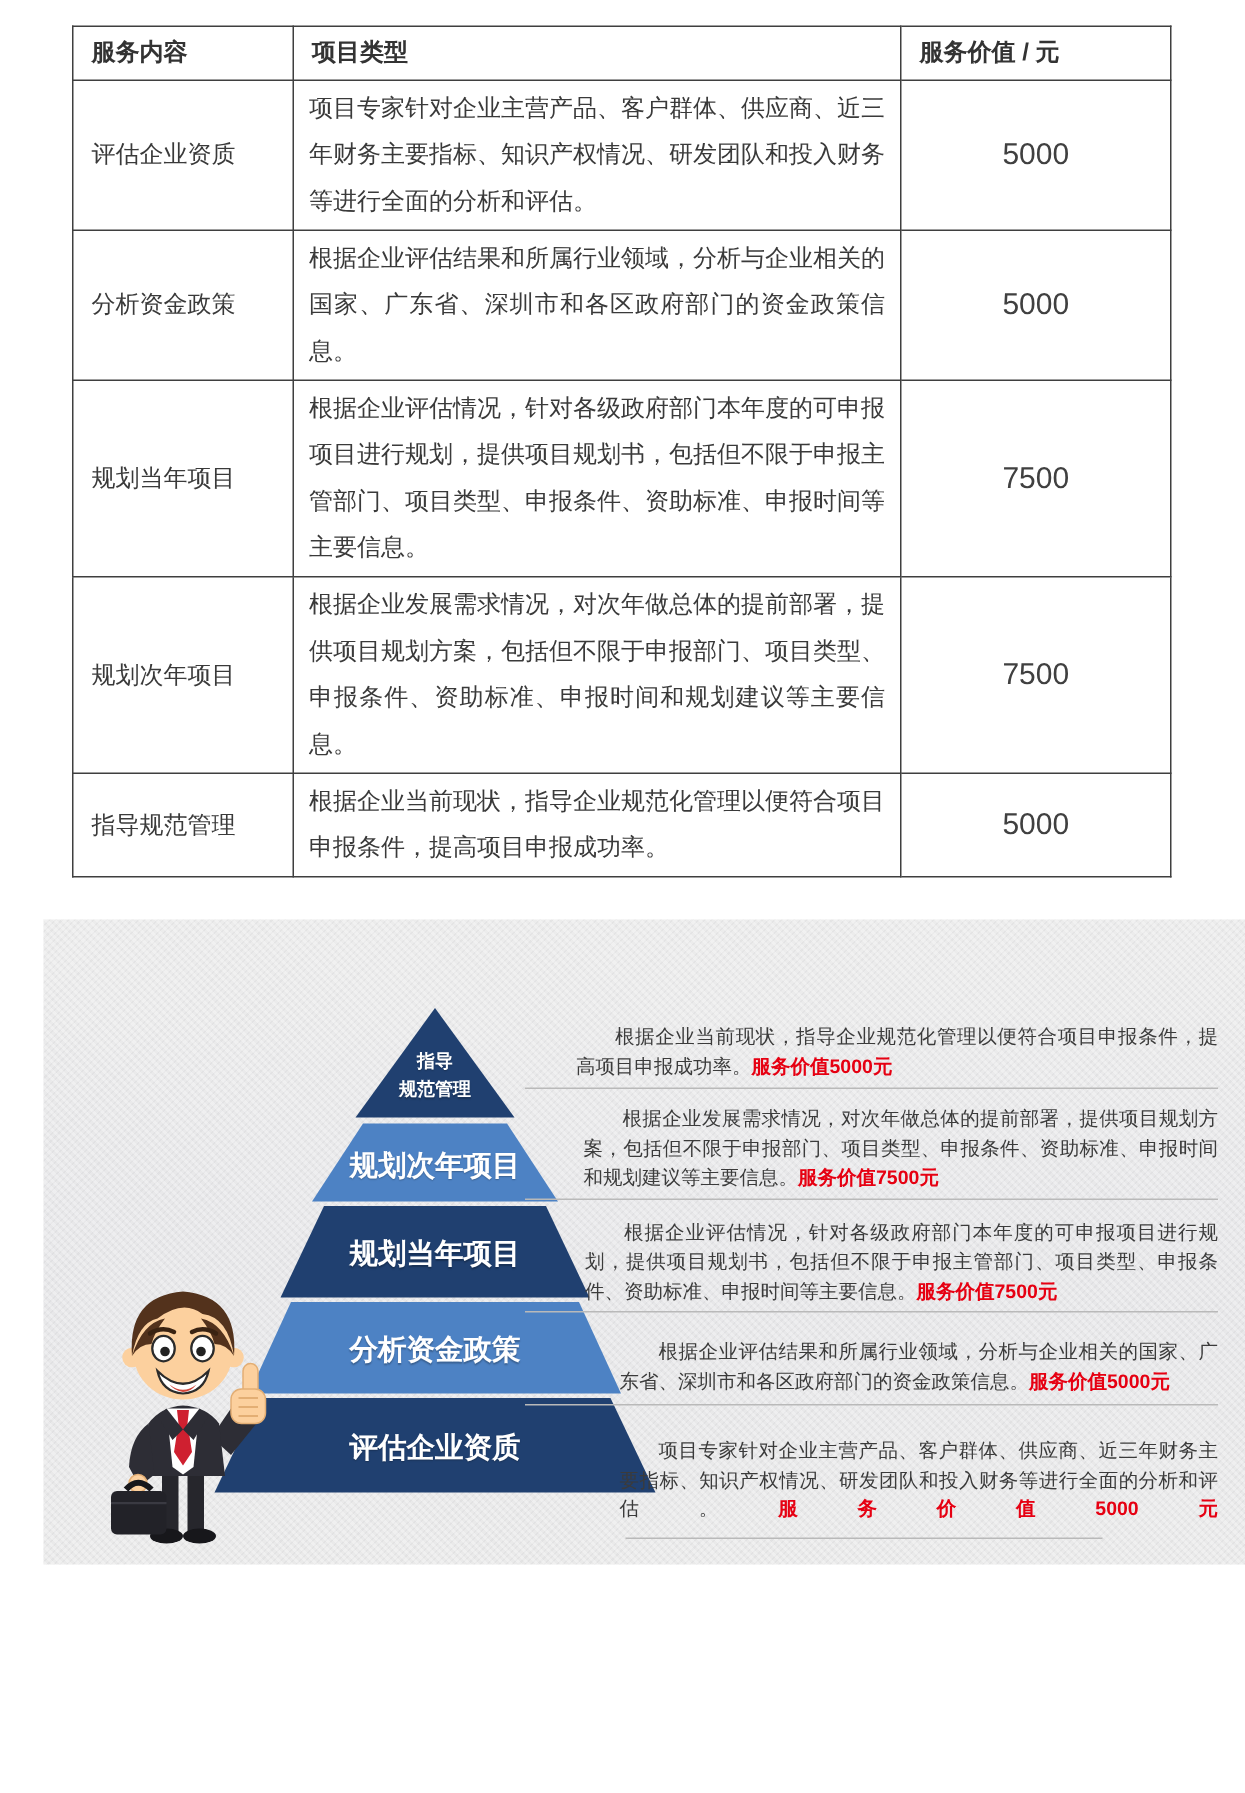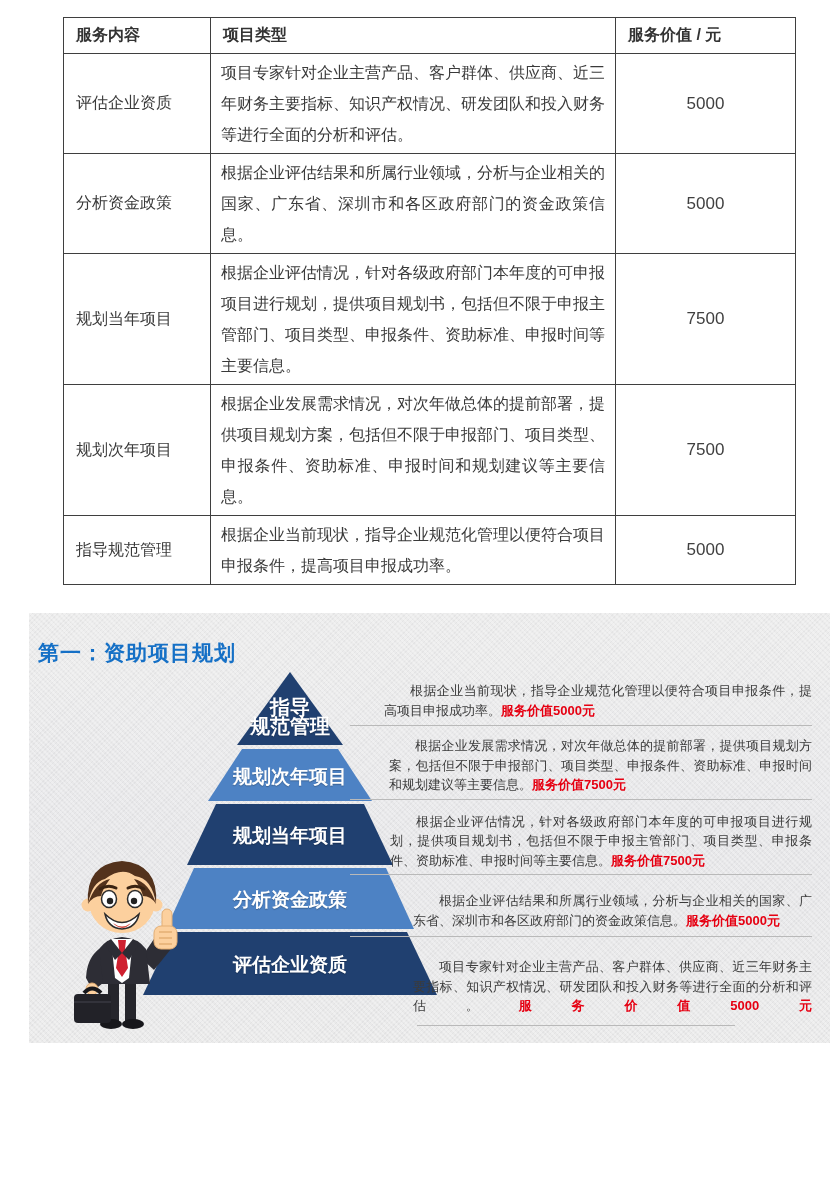--- a/index.html
+++ b/index.html
@@ -5,33 +5,33 @@
   html,body{margin:0;padding:0;background:#ffffff;}
   body{
     width:830px;height:1195px;position:relative;overflow:hidden;
     font-family:"Liberation Sans","DejaVu Sans",sans-serif;
     -webkit-font-smoothing:antialiased;
   }
   
   .svc-table{
     position:absolute;left:48px;top:17px;width:732px;
     border-collapse:collapse;table-layout:fixed;
-    color:#3a3a3a;font-size:16px;margin-left:15px;
+    color:#3a3a3a;font-size:16px;
   }
   .svc-table th,.svc-table td{border:1px solid #3f3f3f;box-sizing:border-box;}
   .svc-table th{
     height:36px;text-align:left;padding:0 0 0 12px;
     font-size:16px;font-weight:bold;color:#333;
   }
   .svc-table td.c1{width:147px;padding:0 6px 0 12px;vertical-align:middle;}
   .svc-table td.c2{
     width:405px;padding:3px 10px;line-height:31px;
     text-align:justify;vertical-align:middle;
   }
-  .svc-table td.c3{width:180px;text-align:center;vertical-align:middle;font-size:17px;color:#404040;}
+  .svc-table td.c3{width:180px;text-align:center;vertical-align:middle;font-size:20px;color:#404040;}
 
   
   .panel{
     position:absolute;left:29px;top:613px;width:801px;height:430px;
     background:
       repeating-linear-gradient(45deg, rgba(255,255,255,.28) 0 2px, rgba(0,0,0,0) 2px 4px),
       repeating-linear-gradient(-45deg, rgba(160,160,165,.10) 0 1px, rgba(0,0,0,0) 1px 3px),
       linear-gradient(180deg,#ececec 0%,#e7e7e9 55%,#eaeaea 100%);
     overflow:hidden;
   }
@@ -40,21 +40,21 @@
     font-size:21px;font-weight:bold;letter-spacing:1px;
   }
   
   .pyr-wrap{position:absolute;left:111px;top:57px;width:300px;height:332px;}
   .pyr-wrap svg{position:absolute;left:0;top:0;}
   .lvl-label{
     position:absolute;left:0;width:300px;text-align:center;
     color:#ffffff;font-weight:bold;white-space:pre-line;
     text-shadow:0 1px 1px rgba(0,0,0,.25);
   }
-  .lvl-label.top{top:28px;font-size:20px;line-height:19px;}
+  .lvl-label.top{top:28px;font-size:12px;line-height:19px;}
   .lvl-label.l2{top:94px;font-size:19px;}
   .lvl-label.l3{top:153px;font-size:19px;}
   .lvl-label.l4{top:217px;font-size:19px;}
   .lvl-label.l5{top:282px;font-size:19px;}
 
   
   .desc-col{position:absolute;left:321px;top:68px;width:462px;}
   .desc{
     margin:0;color:#3b3b3b;font-size:13px;line-height:19.5px;
     text-align:justify;text-indent:2em;box-sizing:border-box;
@@ -107,21 +107,20 @@
     <tr>
       <td class="c1">指导规范管理</td>
       <td class="c2">根据企业当前现状，指导企业规范化管理以便符合项目申报条件，提高项目申报成功率。</td>
       <td class="c3">5000</td>
     </tr>
   </tbody>
 </table>
 
 <div class="panel">
 
-  <h2 class="panel-title" style="color:#1570c6;">第一：资助项目规划</h2>
 
   <div class="pyr-wrap">
     <svg width="300" height="332" viewBox="0 0 300 332">
       <polygon points="150,2 203,75 97,75" fill="#204070"></polygon>
       <polygon points="102,79 198,79 232,131 68,131" fill="#4d82c4"></polygon>
       <polygon points="76,134 224,134 253,195 47,195" fill="#204070"></polygon>
       <polygon points="54,198 246,198 274,259 26,259" fill="#4d82c4"></polygon>
       <polygon points="33,262 267,262 297,325 3,325" fill="#204070"></polygon>
     </svg>
     <div class="lvl-label top">指导

